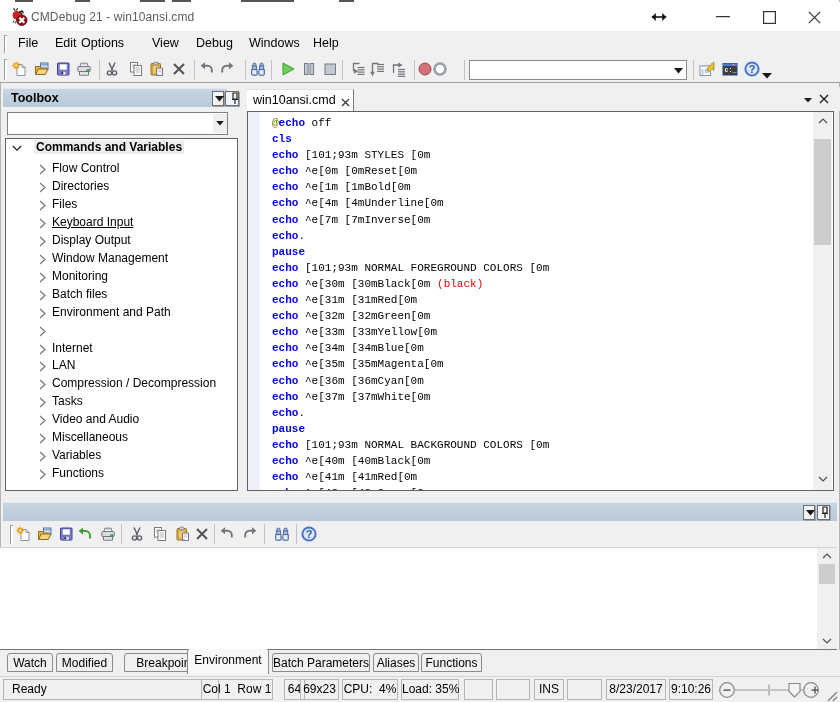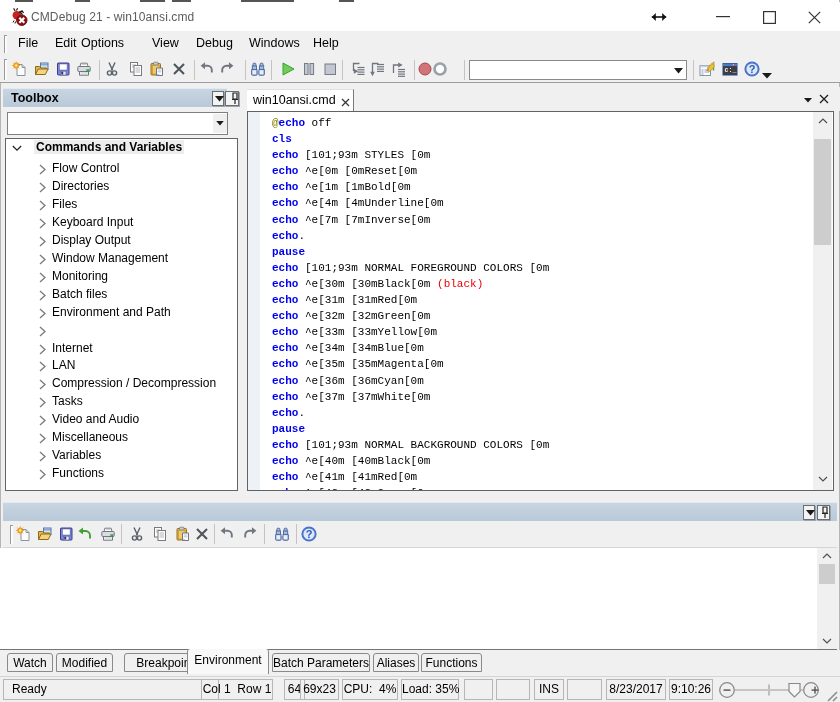--- a/index.html
+++ b/index.html
@@ -300,21 +300,21 @@
       <path d="M1 1 L6 5.5 L1 10" stroke="#7a7a7a" stroke-width="1.3" fill="none"></path>
     </svg>
     <div class="trow" style="left:46px;top:39.95px;">Directories</div>
     <svg class="chev" style="left:33px;top:60.900000000000006px;" width="7" height="11" viewBox="0 0 7 11">
       <path d="M1 1 L6 5.5 L1 10" stroke="#7a7a7a" stroke-width="1.3" fill="none"></path>
     </svg>
     <div class="trow" style="left:46px;top:57.900000000000006px;">Files</div>
     <svg class="chev" style="left:33px;top:78.85000000000001px;" width="7" height="11" viewBox="0 0 7 11">
       <path d="M1 1 L6 5.5 L1 10" stroke="#7a7a7a" stroke-width="1.3" fill="none"></path>
     </svg>
-    <div class="trow" style="left:46px;top:75.85000000000001px;">Keyboard Input</div>
+    <div class="trow" style="left:46px;top:75.85000000000001px;text-decoration:underline;">Keyboard Input</div>
     <svg class="chev" style="left:33px;top:96.80000000000001px;" width="7" height="11" viewBox="0 0 7 11">
       <path d="M1 1 L6 5.5 L1 10" stroke="#7a7a7a" stroke-width="1.3" fill="none"></path>
     </svg>
     <div class="trow" style="left:46px;top:93.80000000000001px;">Display Output</div>
     <svg class="chev" style="left:33px;top:114.75000000000001px;" width="7" height="11" viewBox="0 0 7 11">
       <path d="M1 1 L6 5.5 L1 10" stroke="#7a7a7a" stroke-width="1.3" fill="none"></path>
     </svg>
     <div class="trow" style="left:46px;top:111.75000000000001px;">Window Management</div>
     <svg class="chev" style="left:33px;top:132.70000000000002px;" width="7" height="11" viewBox="0 0 7 11">
       <path d="M1 1 L6 5.5 L1 10" stroke="#7a7a7a" stroke-width="1.3" fill="none"></path>

